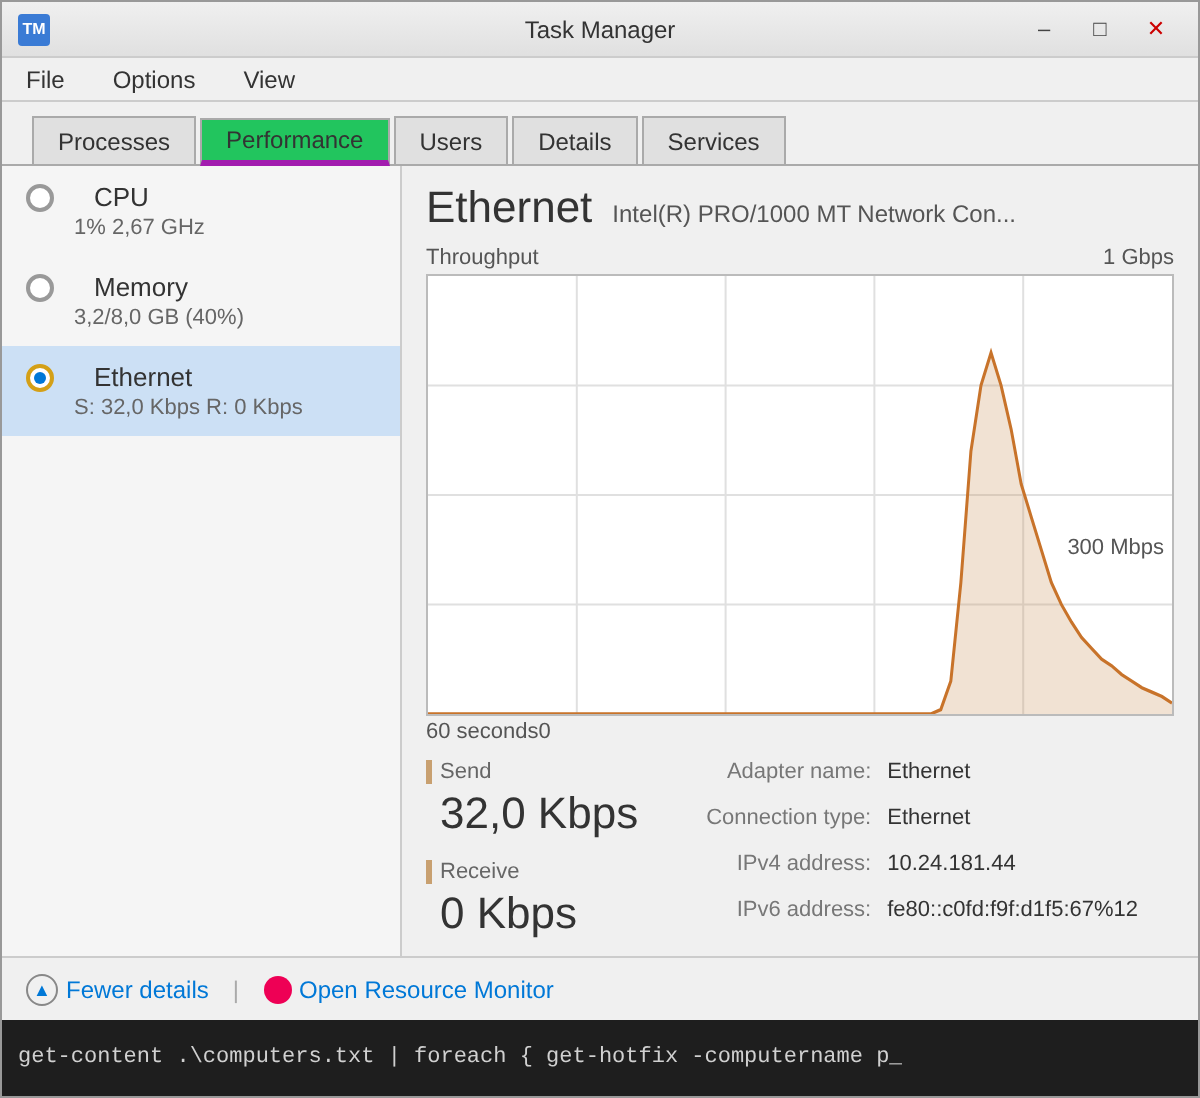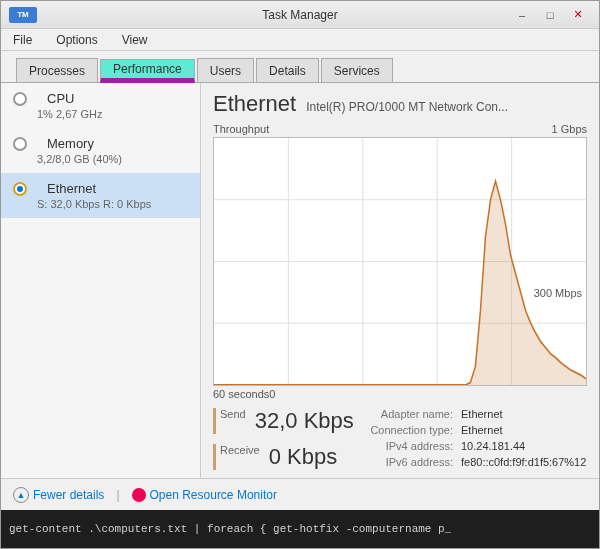--- a/index.html
+++ b/index.html
@@ -29,21 +29,21 @@
       padding: 0 8px;
       border-bottom: 1px solid #ccc;
       flex-shrink: 0;
     }
     .title-bar-left {
       display: flex;
       align-items: center;
       gap: 4px;
     }
     .title-icon {
-      width: 28px;
+      width: 16px;
       height: 16px;
       background: #3a7bd5;
       border-radius: 2px;
       display: flex;
       align-items: center;
       justify-content: center;
       font-size: 9px;
       color: white;
     }
     .title-text {
@@ -106,22 +106,22 @@
       cursor: pointer;
       border: 1px solid #aaa;
       border-bottom: none;
       background: #e0e0e0;
       margin-right: 2px;
       height: 24px;
       display: flex;
       align-items: center;
     }
     .tab.active {
-      background: #5eead4;
-      border-bottom: 5px solid #a21caf;
+      background: #22c55e;
+      border-bottom: 3px solid #a21caf;
       position: relative;
       top: 1px;
       z-index: 1;
     }
     
     .content {
       display: flex;
       flex: 1;
       overflow: hidden;
     }
@@ -225,21 +225,21 @@
       margin-bottom: 8px;
     }
     
     .stats-area {
       display: flex;
       gap: 16px;
       flex-shrink: 0;
     }
     .stat-block {
       display: flex;
-      flex-direction: row;
+      flex-direction: column;
       gap: 2px;
       min-width: 90px;
     }
     .stat-label {
       font-size: 11px;
       color: #666;
       border-left: 3px solid #c8a070;
       padding-left: 4px;
     }
     .stat-value {

